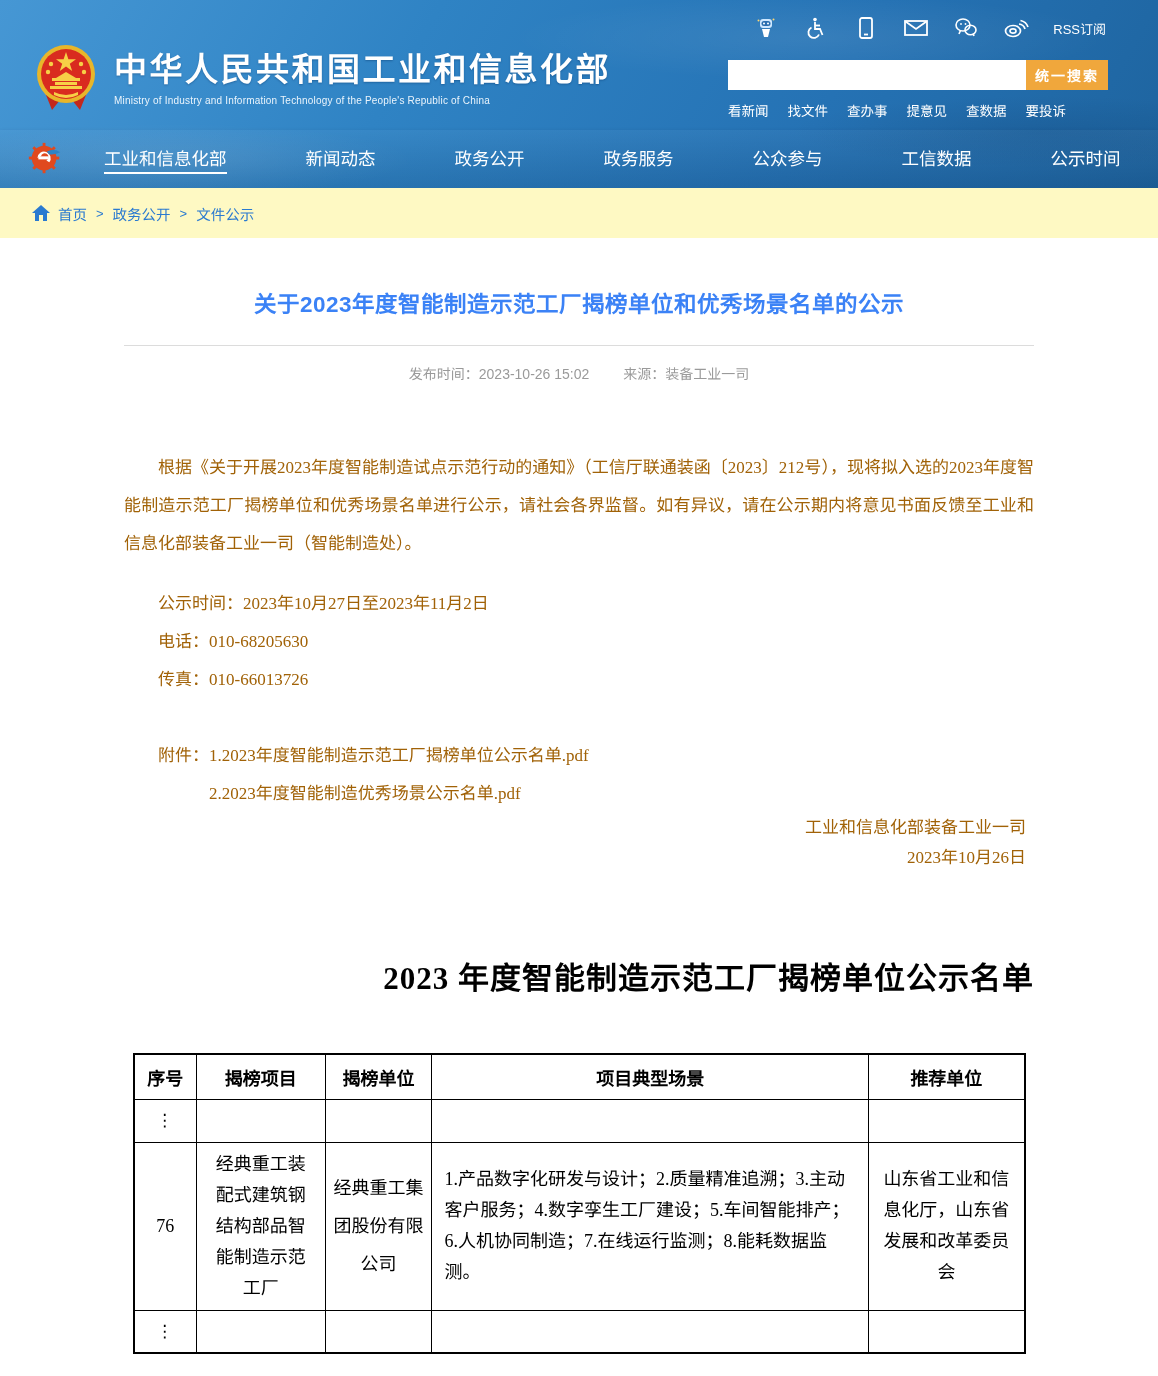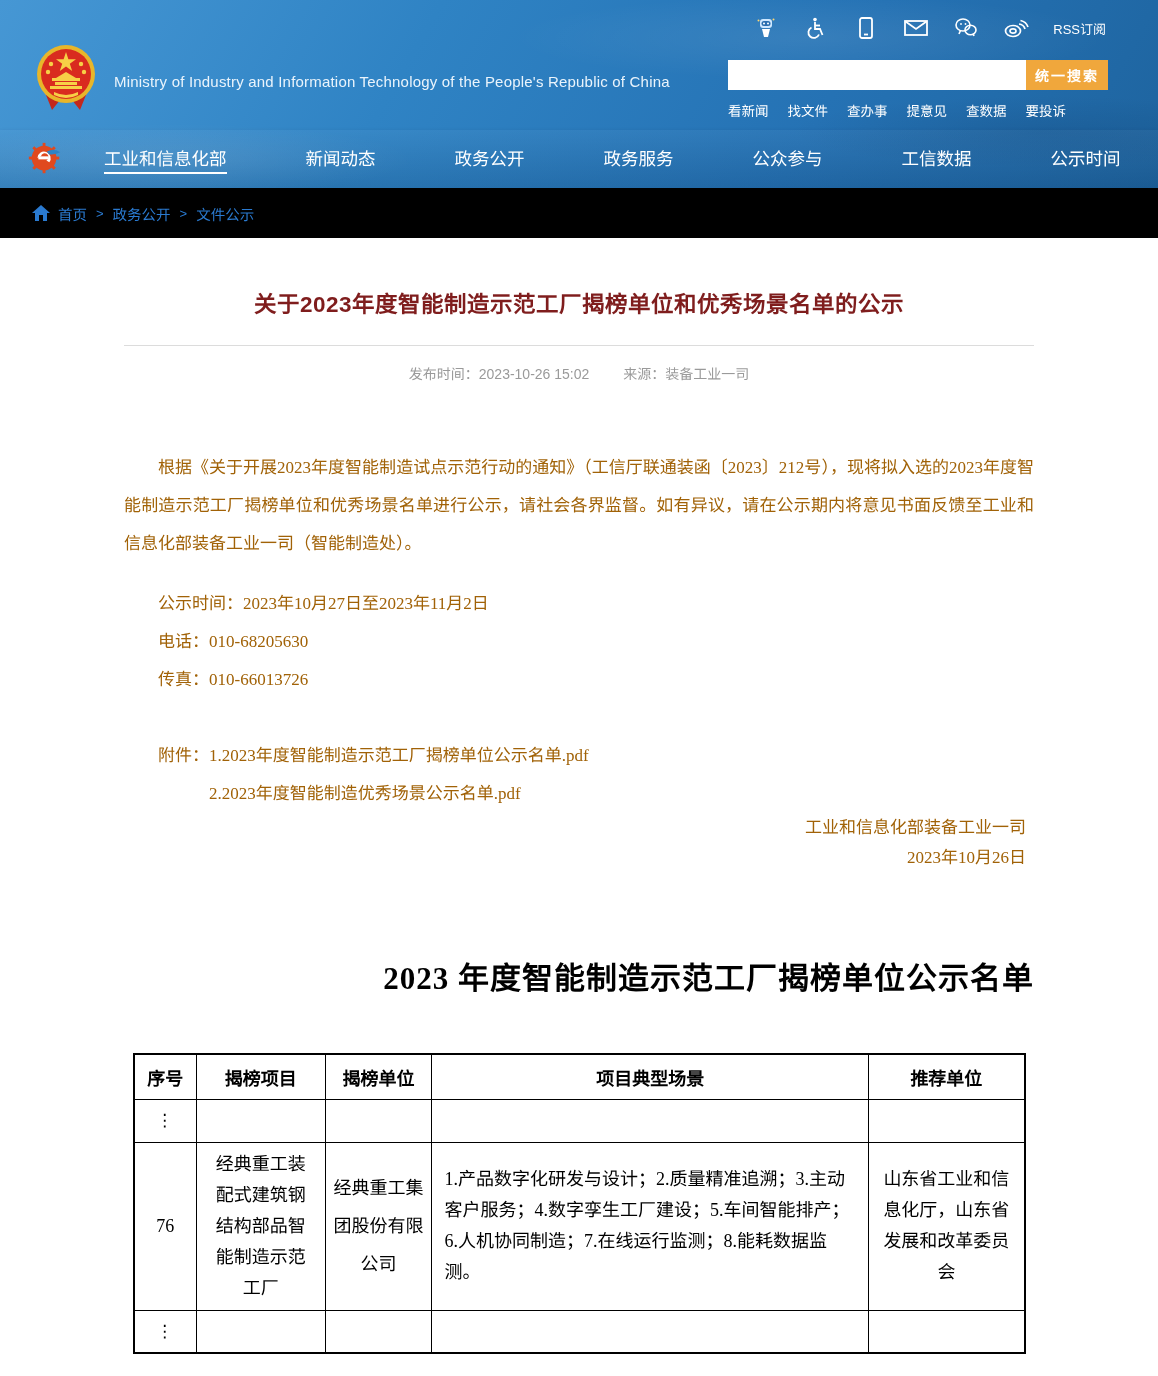--- a/index.html
+++ b/index.html
@@ -26,21 +26,21 @@
   .top-icons {
     position:absolute; top:15px; right:52px; display:flex; align-items:center; gap:24px; z-index:3;
   }
   .top-icons .ticon { width:26px; height:26px; display:flex; align-items:center; justify-content:center; cursor:pointer; }
   .top-icons svg { display:block; }
   .rss-label { color:#fff; font-size:13px; cursor:pointer; }
 
   .logo-row { position:absolute; left:34px; top:42px; display:flex; align-items:center; z-index:3; }
   .emblem { width:64px; height:72px; margin-right:16px; }
   .site-name-zh { color:#fff; font-size:33px; font-weight:bold; letter-spacing:2.5px; line-height:38px; text-shadow:0 1px 2px rgba(0,40,90,.35); }
-  .site-name-en { color:#eaf4fc; font-size:15px; margin-top:6px; letter-spacing:.2px; }
+  .site-name-en { color:#eaf4fc; font-size:10px; margin-top:6px; letter-spacing:.2px; }
 
   .search-area { position:absolute; top:60px; right:50px; width:380px; z-index:3; }
   .search-row { display:flex; }
   .search-input {
     width:298px; height:30px; border:none; outline:none; background:#fff;
     padding:0 8px; font-size:14px;
   }
   .search-btn {
     width:82px; height:30px; border:none; background:#f0a73c; color:#fff;
     font-size:14px; font-weight:bold; letter-spacing:2px; cursor:pointer;
@@ -58,31 +58,31 @@
   .nav-items { display:flex; align-items:center; gap:79px; }
   .nav-item {
     color:#fff; font-size:17.5px; cursor:pointer; white-space:nowrap;
     padding-bottom:2px; border-bottom:2px solid transparent;
   }
   .nav-item.active { border-bottom-color:#ffffff; }
 
   
   .crumb-bar {
     height:50px; display:flex; align-items:center; padding-left:32px;
-    background:#000000;
+    background:#fef9c3;
   }
   .crumb-bar .home-icon { width:18px; height:16px; margin-right:8px; cursor:pointer; }
   .crumb-link { color:#2a7ad0; font-size:14.5px; cursor:pointer; }
   .crumb-sep { color:#2a7ad0; font-size:13px; margin:0 9px; }
 
   
   .content { width:910px; margin:0 auto; }
   .article-title {
     margin-top:48px; text-align:center; font-size:22.5px; font-weight:bold;
-    color:#7f1d1d; letter-spacing:.5px;
+    color:#3b82f6; letter-spacing:.5px;
   }
   .title-divider { border-bottom:1px solid #dcdcdc; margin-top:27px; }
   .article-meta { text-align:center; margin-top:17px; color:#9a9a9a; font-size:14px; }
   .article-meta span { margin:0 15px; }
 
   .article-body { font-family:"Liberation Serif","DejaVu Serif",serif; font-size:17px; color:#a16207; }
   .para { margin-top:66px; text-indent:2em; line-height:38px; text-align:justify; }
   .info-lines { margin-top:22px; }
   .info-lines p { text-indent:2em; line-height:38px; }
   .attach-block { display:flex; margin-top:38px; line-height:38px; }
@@ -183,20 +183,21 @@
       <circle cx="47" cy="22" r="2.2" fill="#f7d046"></circle>
       <circle cx="14" cy="30" r="2.2" fill="#f7d046"></circle>
       <circle cx="50" cy="30" r="2.2" fill="#f7d046"></circle>
       <rect x="18" y="36" width="28" height="3" fill="#f7d046"></rect>
       <rect x="21" y="40" width="22" height="3" fill="#f7d046"></rect>
       <rect x="16" y="44" width="32" height="3" fill="#f7d046"></rect>
       <path d="M22 36 L32 30 L42 36 Z" fill="#f7d046"></path>
       <path d="M20 50 Q32 56 44 50 L44 53 Q32 59 20 53 Z" fill="#f7d046"></path>
     </svg>
     <div>
+      <div class="site-name-zh">中华人民共和国工业和信息化部</div>
       <div class="site-name-en">Ministry of Industry and Information Technology of the People's Republic of China</div>
     </div>
   </div>
 
   <div class="search-area">
     <div class="search-row">
       <input class="search-input" type="text" value="" style="">
       <button class="search-btn">统一搜索</button>
     </div>
     <div class="quick-links">

